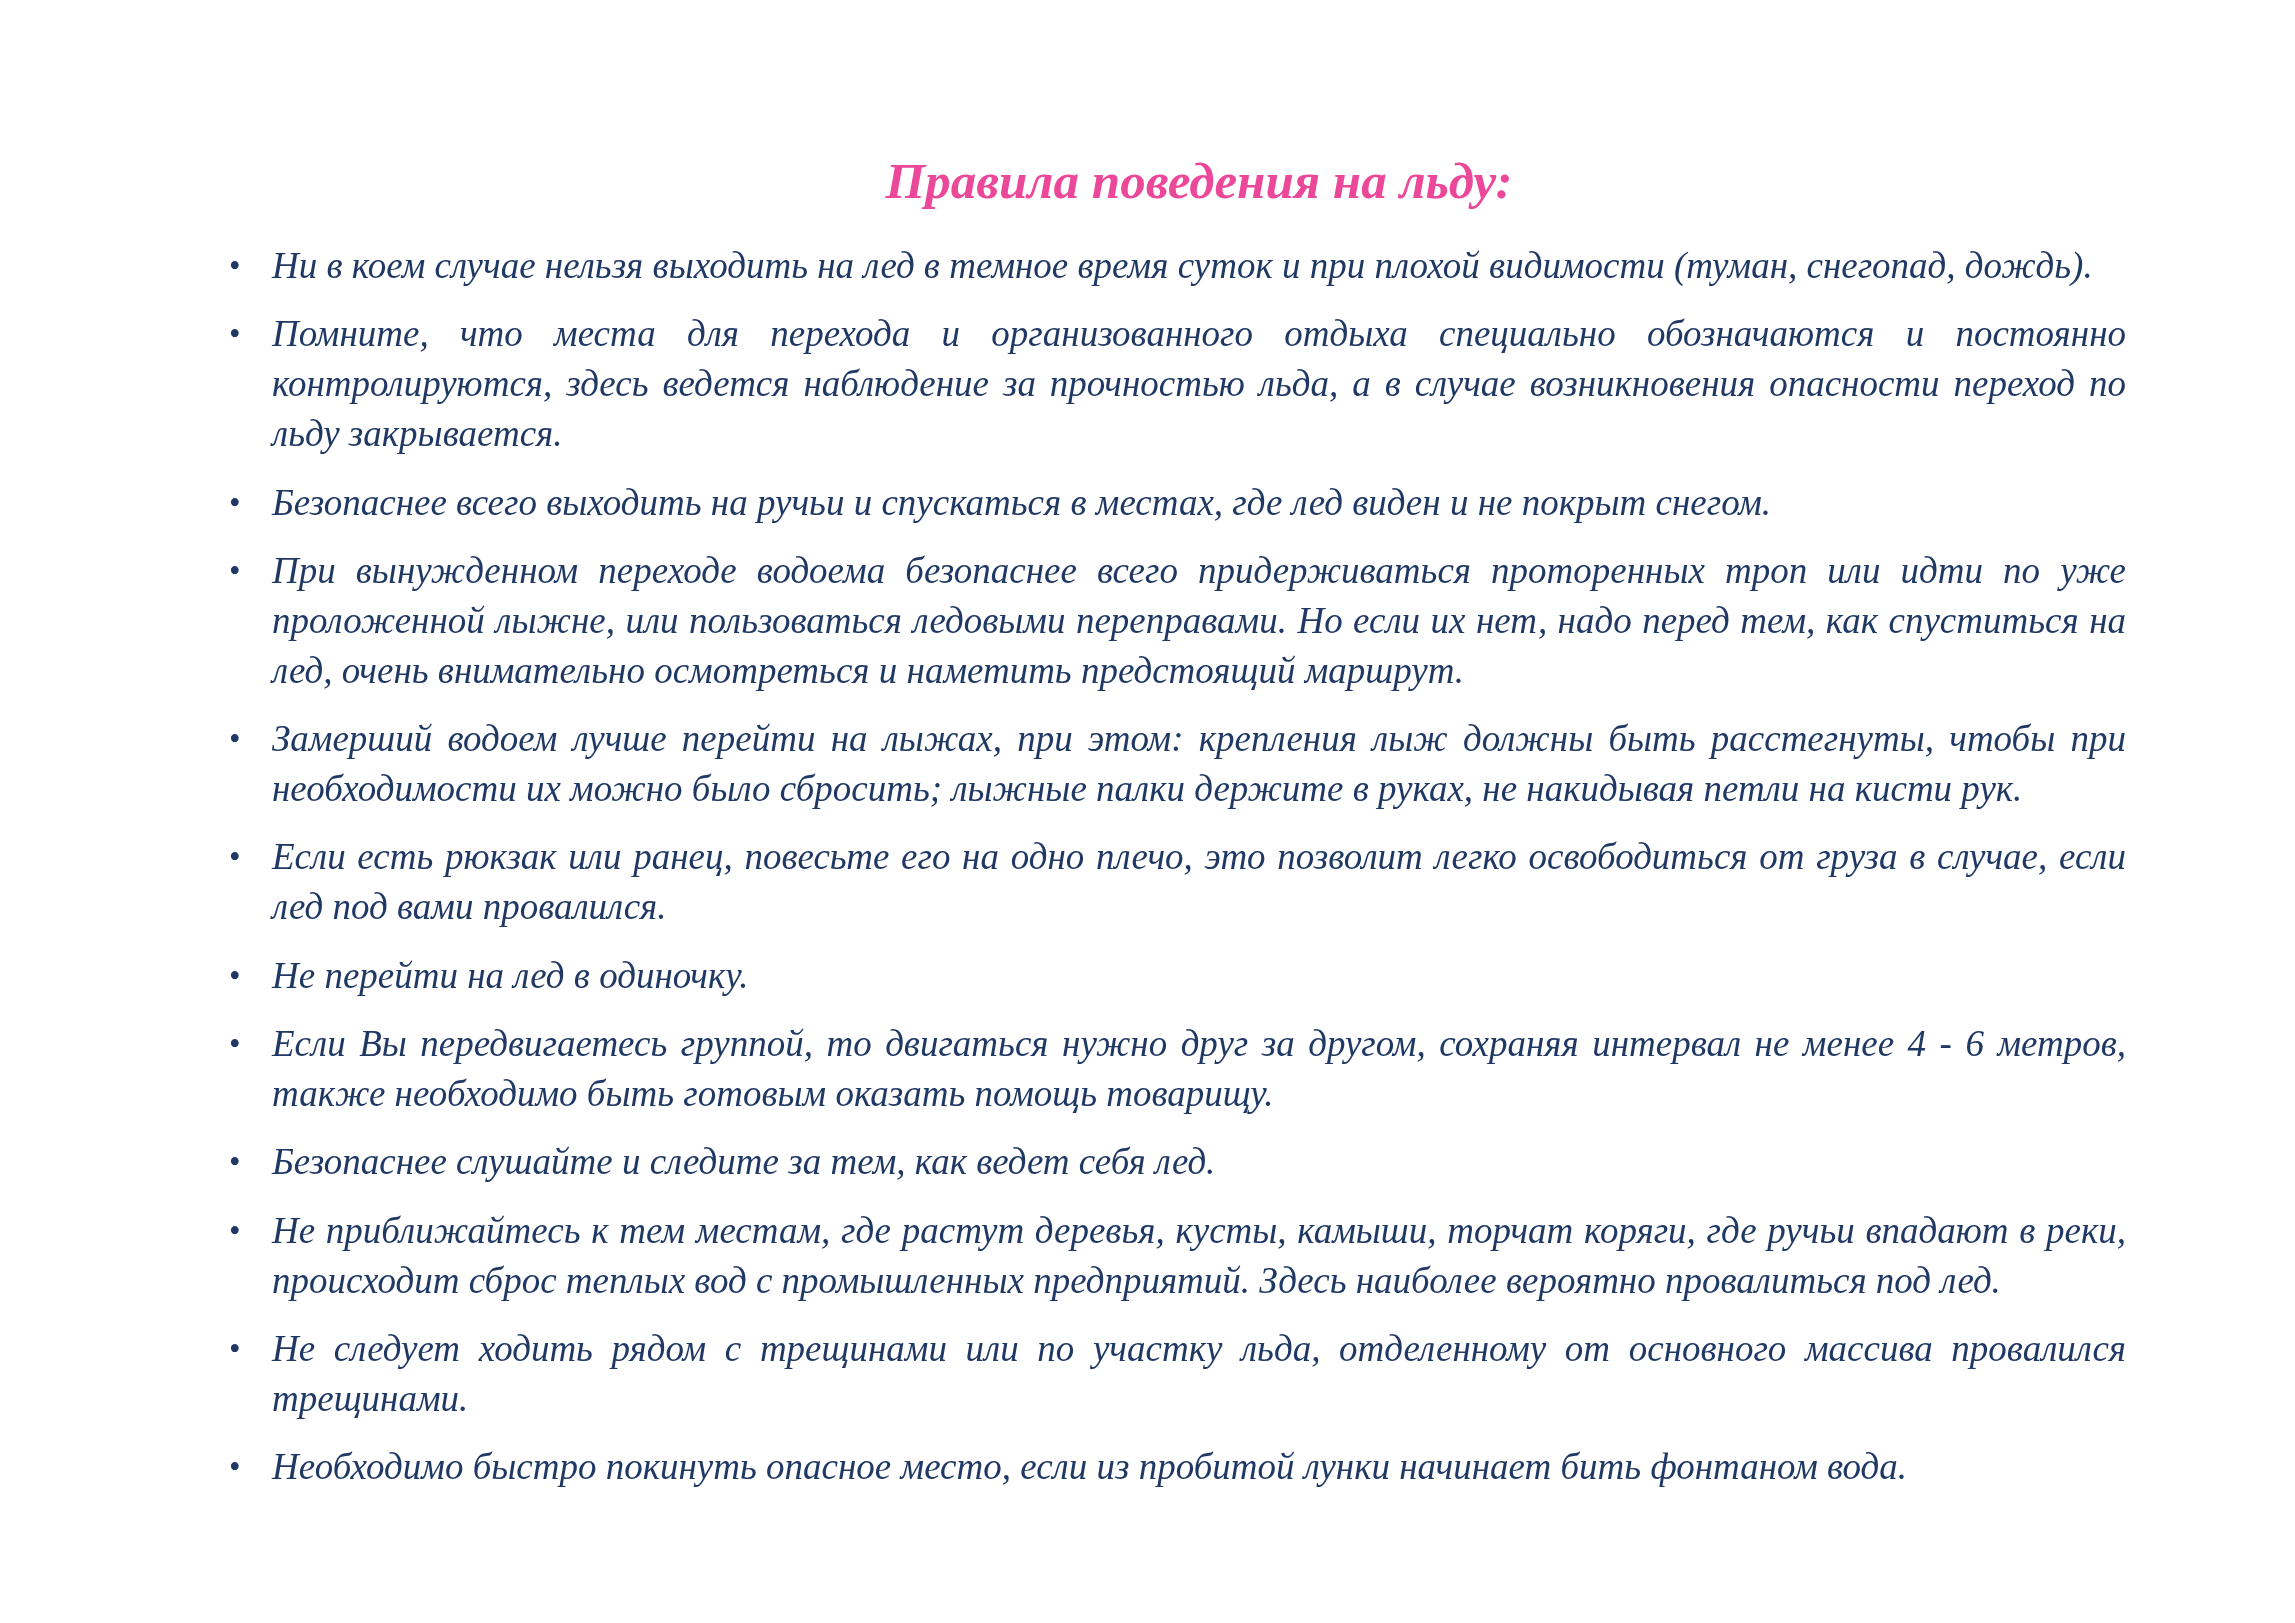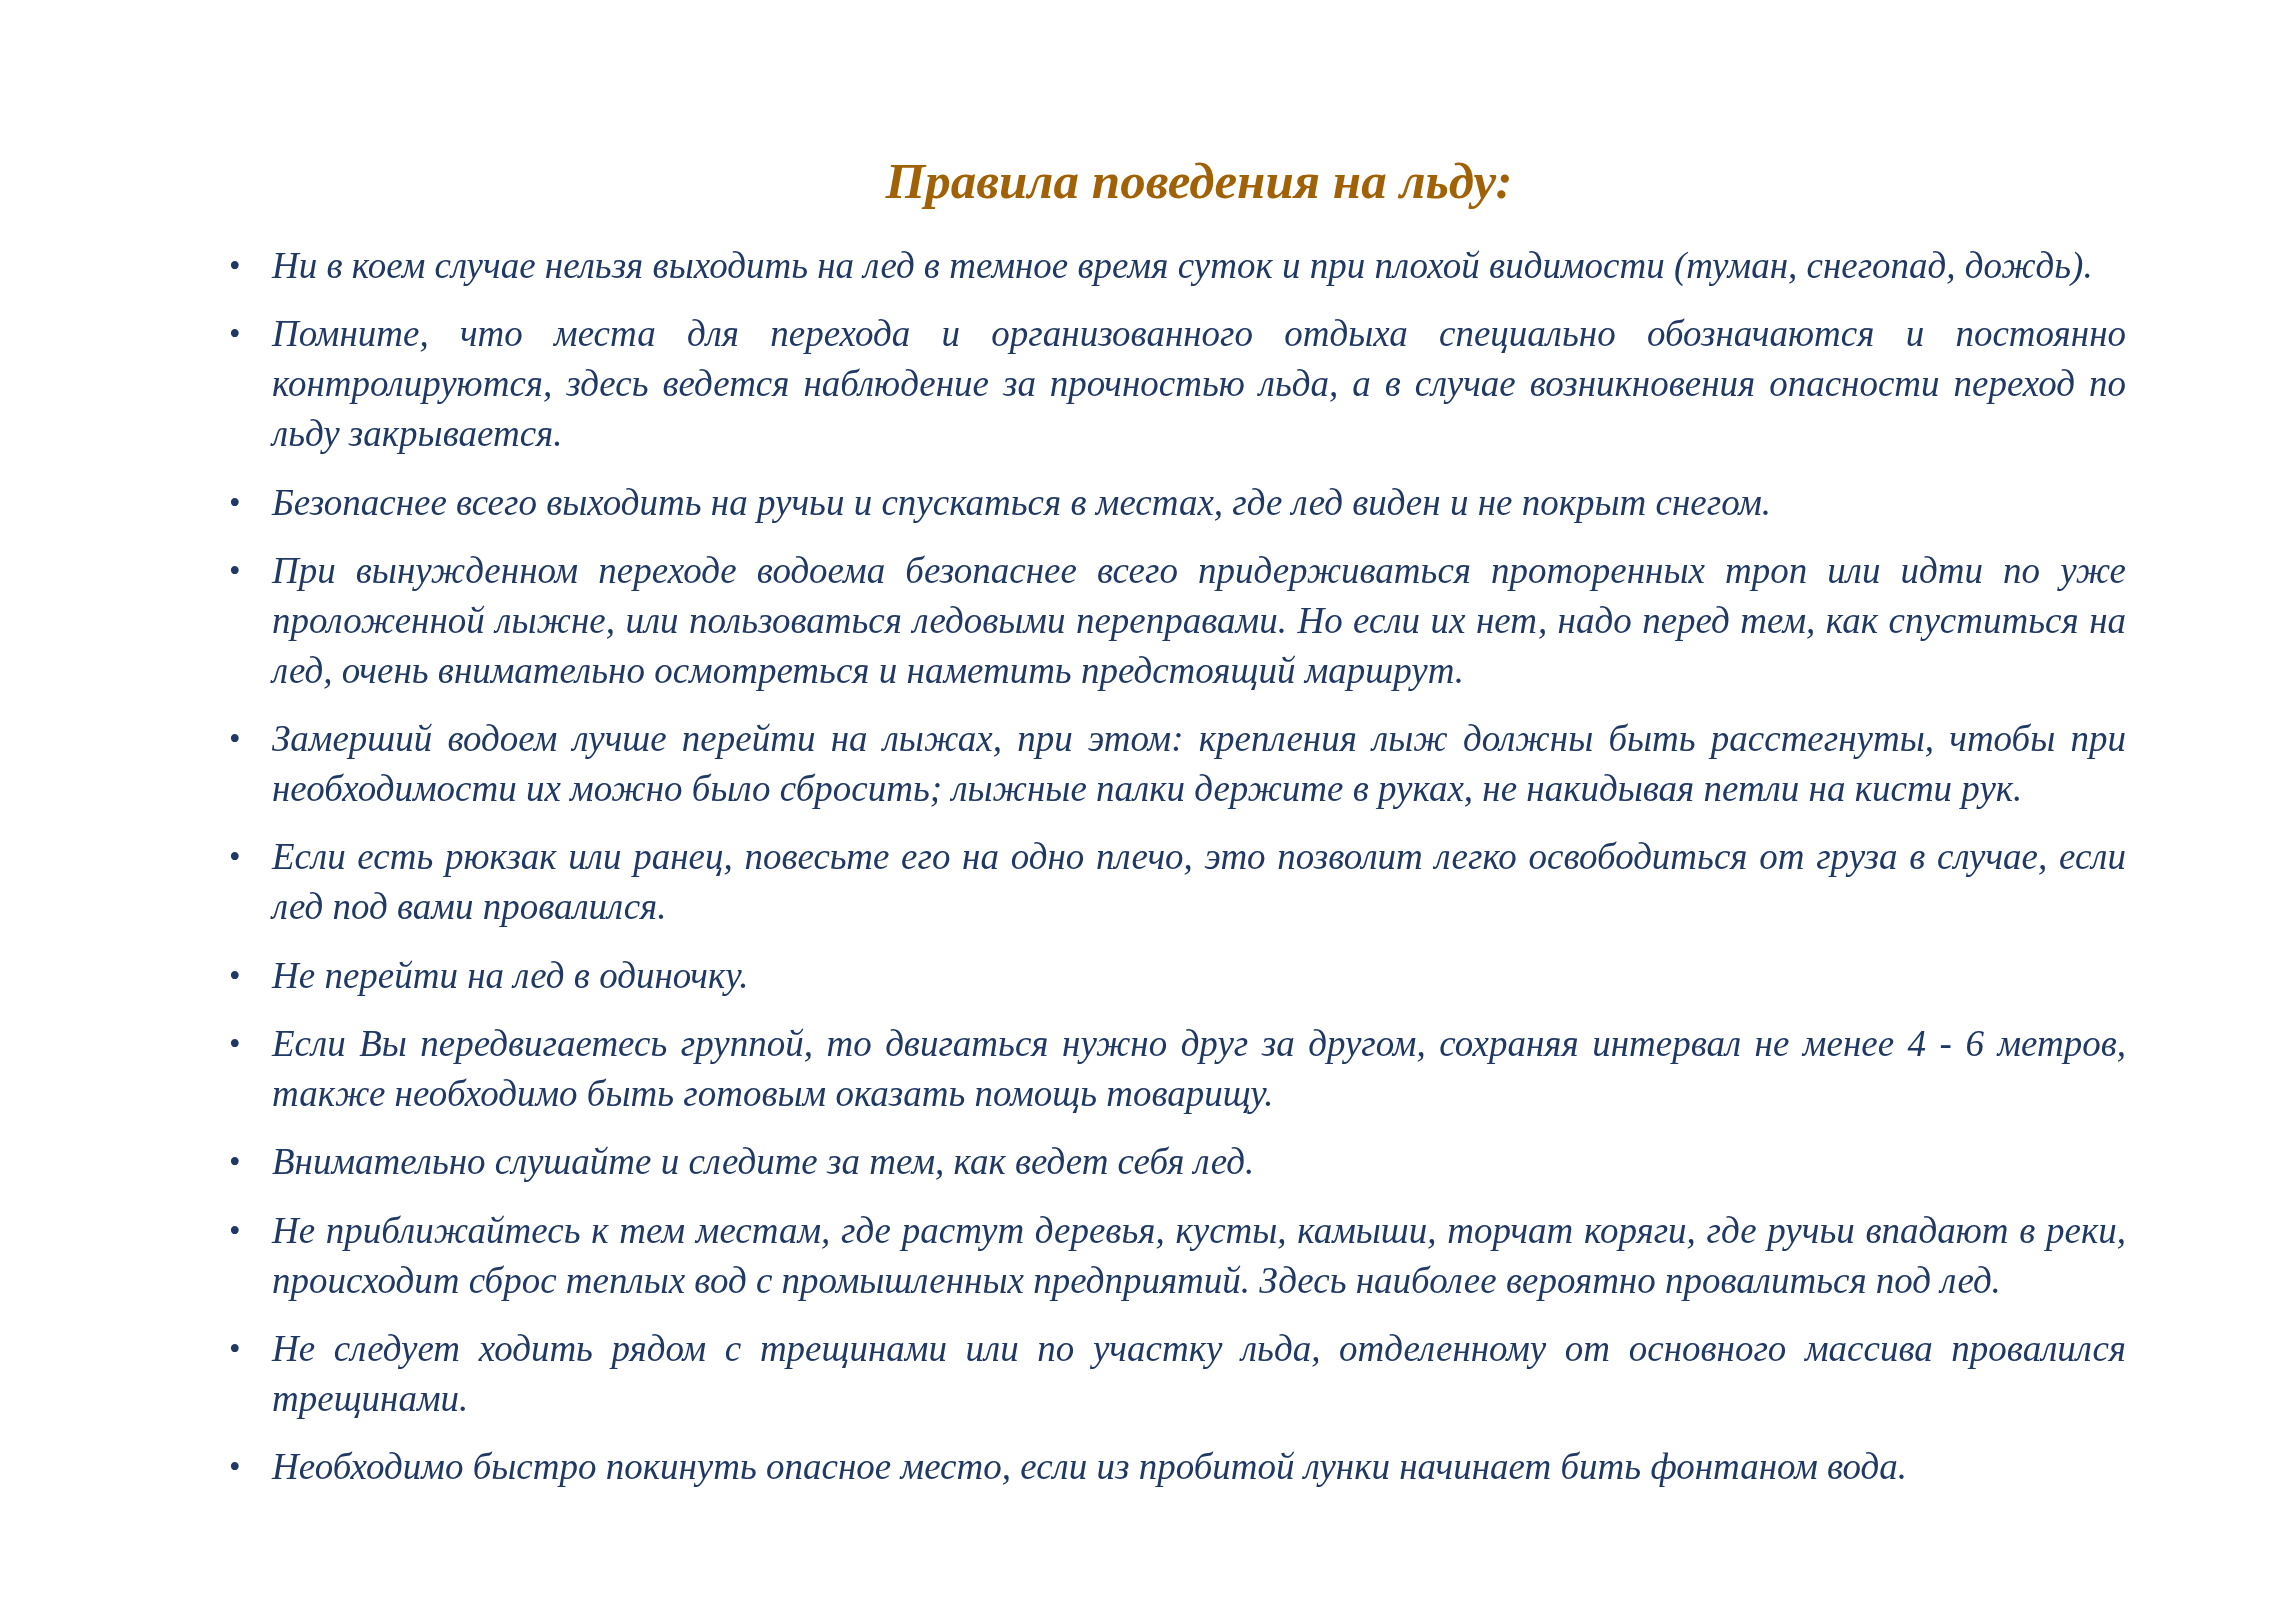--- a/index.html
+++ b/index.html
@@ -17,21 +17,21 @@
     padding-top: 156px;
     font-family: "Liberation Serif", "DejaVu Serif", serif;
   }
   .title {
     margin: 0 169px 34px 272px;
     text-align: center;
     font-size: 51px;
     line-height: 1;
     font-weight: bold;
     font-style: italic;
-    color: #a16207;
+    color: #ec4899;
   }
   .rules {
     list-style: none;
     margin: 0;
     padding: 0 169px 0 229px;
   }
   .rule {
     display: flex;
     align-items: flex-start;
     margin: 0 0 18.3px 0;
@@ -98,21 +98,21 @@
       <span class="text">Не перейти на лед в одиночку.</span>
     </li>
 
     <li class="rule">
       <span class="marker">•</span>
       <span class="text">Если Вы передвигаетесь группой, то двигаться нужно друг за другом, сохраняя интервал не менее 4 - 6 метров, также необходимо быть готовым оказать помощь товарищу.</span>
     </li>
 
     <li class="rule">
       <span class="marker">•</span>
-      <span class="text">Внимательно слушайте и следите за тем, как ведет себя лед.</span>
+      <span class="text">Безопаснее слушайте и следите за тем, как ведет себя лед.</span>
     </li>
 
     <li class="rule">
       <span class="marker">•</span>
       <span class="text">Не приближайтесь к тем местам, где растут деревья, кусты, камыши, торчат коряги, где ручьи впадают в реки, происходит сброс теплых вод с промышленных предприятий. Здесь наиболее вероятно провалиться под лед.</span>
     </li>
 
     <li class="rule">
       <span class="marker">•</span>
       <span class="text">Не следует ходить рядом с трещинами или по участку льда, отделенному от основного массива провалился трещинами.</span>

